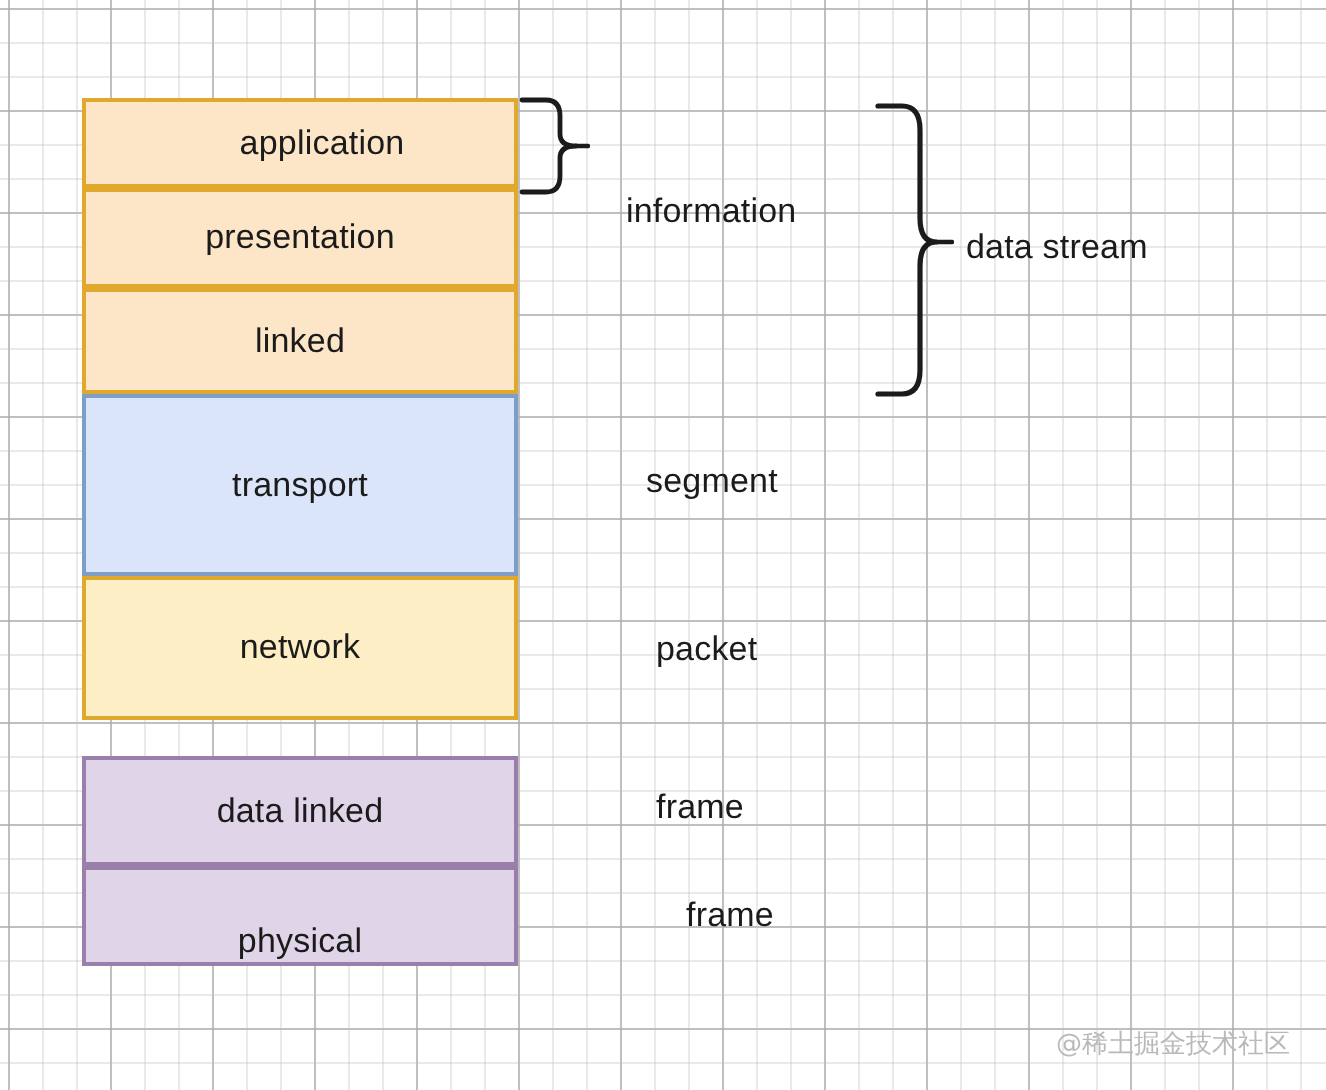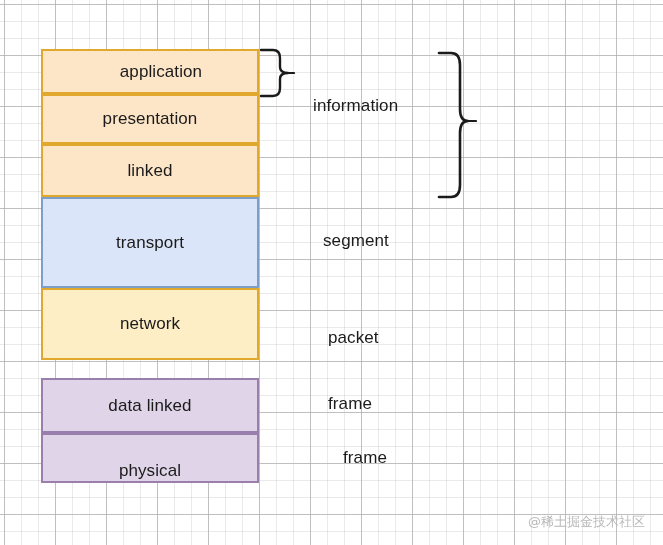--- a/index.html
+++ b/index.html
@@ -109,20 +109,21 @@
   </div>
 
   <div class="brace-wrap" id="brace-data-stream" style="left: 437px; top: 51px;">
     <svg width="40" height="148" viewBox="0 0 40 148" fill="none" xmlns="http://www.w3.org/2000/svg" aria-hidden="true">
       <path d="M2 2 H14 Q23 2 23 14 V58 Q23 70 31 70 Q23 70 23 82 V134 Q23 146 14 146 H2" stroke="#1b1b1b" stroke-width="2.6" stroke-linecap="round" stroke-linejoin="round" fill="none"></path>
       <path d="M31 70 H39" stroke="#1b1b1b" stroke-width="2.2" stroke-linecap="round"></path>
     </svg>
   </div>
 
   <div class="side-label" style="left: 313px; top: 60px; margin-top: 36px;">information</div>
+  <div class="side-label" style="left: 483px; top: 114px;">data stream</div>
   <div class="side-label" style="left: 323px; top: 231px;">segment</div>
-  <div class="side-label" style="left: 328px; top: 328px;">packet</div>
+  <div class="side-label" style="left: 328px; top: 315px;">packet</div>
   <div class="side-label" style="left: 328px; top: 394px;">frame</div>
   <div class="side-label" style="left: 343px; top: 448px;">frame</div>
 
   <div class="watermark">@稀土掘金技术社区</div>
 
 </div>
 
 </body></html>

